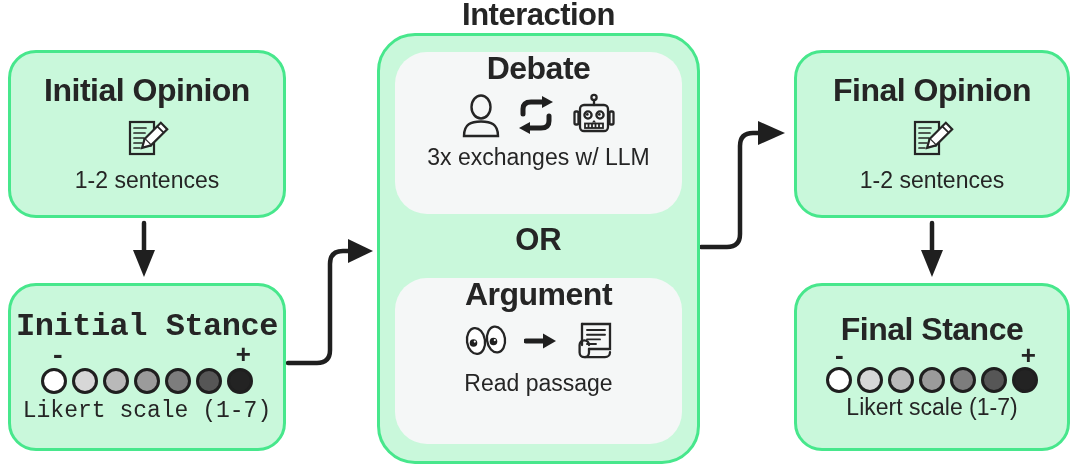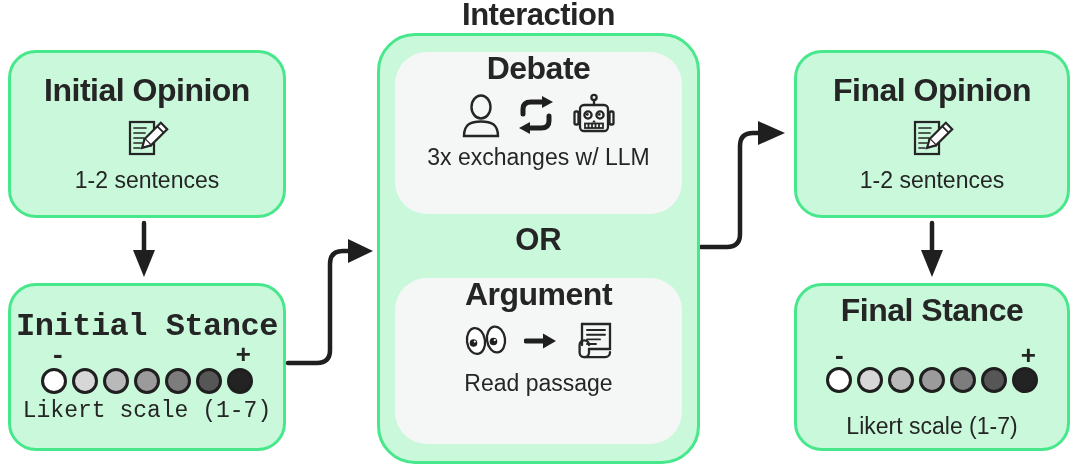--- a/index.html
+++ b/index.html
@@ -28,21 +28,21 @@
     gap:7px;
   }
   .box-title{font-size:32px;font-weight:600;letter-spacing:-0.5px;line-height:1.05;white-space:nowrap;}
   .box-subtext{font-size:23px;font-weight:500;white-space:nowrap;}
 
   
   .initial-opinion{left:8px;top:50px;width:278px;height:168px;}
   .initial-stance{left:8px;top:283px;width:278px;height:168px;gap:4px;font-family:Liberation Mono, monospace;}
   
   .final-opinion{left:794px;top:50px;width:276px;height:168px;text-align:right;}
-  .final-stance{left:794px;top:283px;width:276px;height:168px;gap:20px;}
+  .final-stance{left:794px;top:283px;width:276px;height:168px;gap:1px;}
 
   
   .interaction-label{
     position:absolute;left:377px;top:-3px;width:323px;
     text-align:center;font-size:31px;font-weight:600;letter-spacing:-0.5px;
   }
   .interaction-box{
     position:absolute;left:377px;top:33px;width:323px;height:431px;
     background:var(--box-fill);
     border:3px solid var(--box-border);

